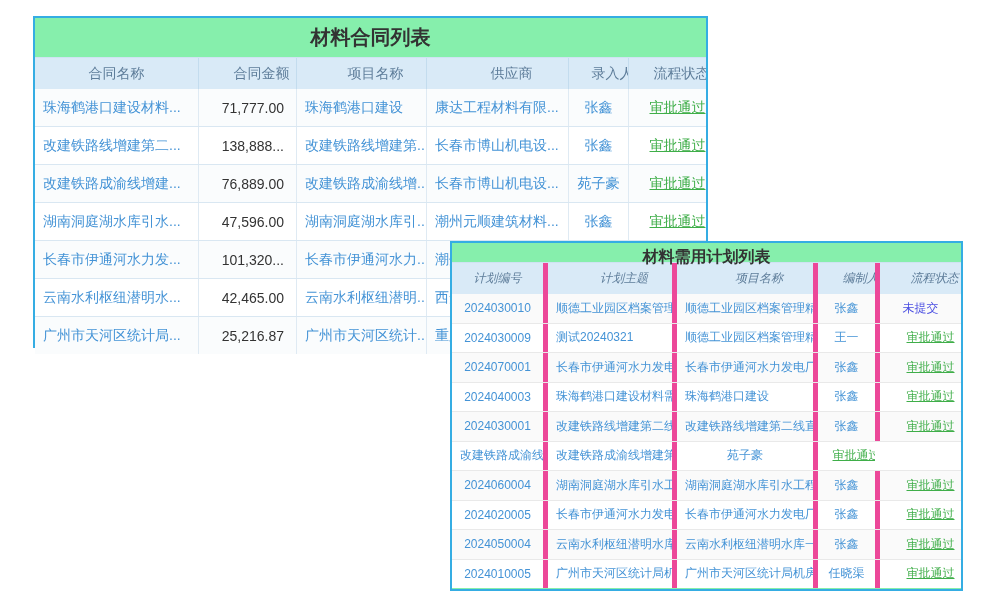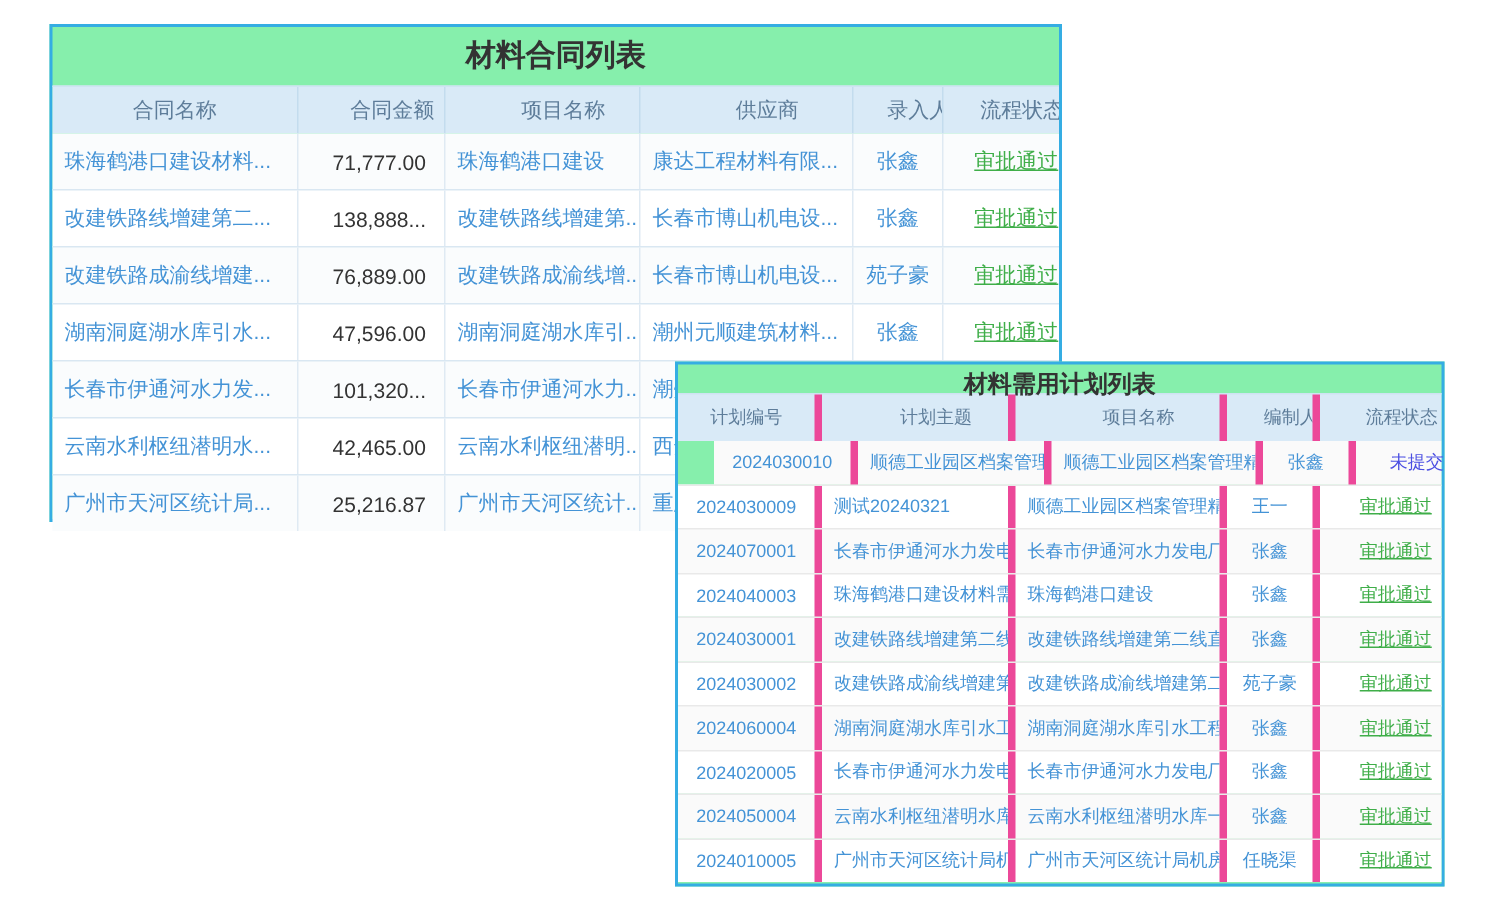--- a/index.html
+++ b/index.html
@@ -21,37 +21,37 @@
   #plan-panel .panel-title{height:19px;line-height:28px;font-size:16px;}
 
   .grid-row{display:grid;align-items:stretch;}
   .contract-cols{grid-template-columns:163px 98px 130px 142px 60px 78px;}
   .plan-cols{grid-template-columns:91px 129px 141px 62px 86px;}
 
   .hdr{
     background:#d9eaf7;color:#5e7d9a;border-top:1px solid #cfe3f2;
   }
   #contract-panel .hdr{height:31px;font-size:14px;}
-  #plan-panel .hdr{height:31px;font-size:12px;}
+  #plan-panel .hdr{height:31px;font-size:12px;font-style:italic;}
   .hdr .cell{justify-content:center;border-color:#c3dcee;}
 
   .cell{
     display:flex;align-items:center;overflow:hidden;white-space:nowrap;
     padding:0 8px;box-sizing:border-box;min-width:0;
   }
   .cell + .cell{border-left:1px solid #dfeaf3;}
   #plan-panel .cell + .cell{border-left:5px solid #ec4899;}
   .hdr .cell + .cell{border-left:1px solid #c3dcee;padding-left:36px;}
 
   .body-row{background:#ffffff;}
   #contract-panel .body-row{height:37px;font-size:14px;border-top:1px solid #d9e7f2;}
   #contract-panel .body-row:first-child{border-top:none;}
   #contract-panel .body-row:nth-child(odd){background:#fafcfd;}
   #plan-panel .body-row{height:28.5px;font-size:12px;border-top:1px solid #e9e9e9;}
-  #plan-panel .body-row:first-child{border-top:none;margin-left:24px;}
+  #plan-panel .body-row:first-child{border-top:none;}
   #plan-panel .body-row:nth-child(odd){background:#fafafa;}
 
   .link{color:#4493d6;cursor:pointer;}
   .dark{color:#333333;}
   .al-left{justify-content:flex-start;}
   .al-right{justify-content:flex-end;padding-right:12px;}
   .al-center{justify-content:center;}
 
   .status{cursor:pointer;}
   .st-approved{color:#3fae49;text-decoration:underline;padding-left:28px;}
@@ -170,21 +170,20 @@
     <div class="cell al-center status st-approved">审批通过</div>
   </div>
       <div class="grid-row plan-cols body-row">
     <div class="cell al-center link">2024030001</div>
     <div class="cell al-left link">改建铁路线增建第二线...</div>
     <div class="cell al-left link">改建铁路线增建第二线直...</div>
     <div class="cell al-center link">张鑫</div>
     <div class="cell al-center status st-approved">审批通过</div>
   </div>
       <div class="grid-row plan-cols body-row">
-    <div class="cell al-center link">2024030002</div>
     <div class="cell al-left link">改建铁路成渝线增建第...</div>
     <div class="cell al-left link">改建铁路成渝线增建第二...</div>
     <div class="cell al-center link">苑子豪</div>
     <div class="cell al-center status st-approved">审批通过</div>
   </div>
       <div class="grid-row plan-cols body-row">
     <div class="cell al-center link">2024060004</div>
     <div class="cell al-left link">湖南洞庭湖水库引水工...</div>
     <div class="cell al-left link">湖南洞庭湖水库引水工程...</div>
     <div class="cell al-center link">张鑫</div>

